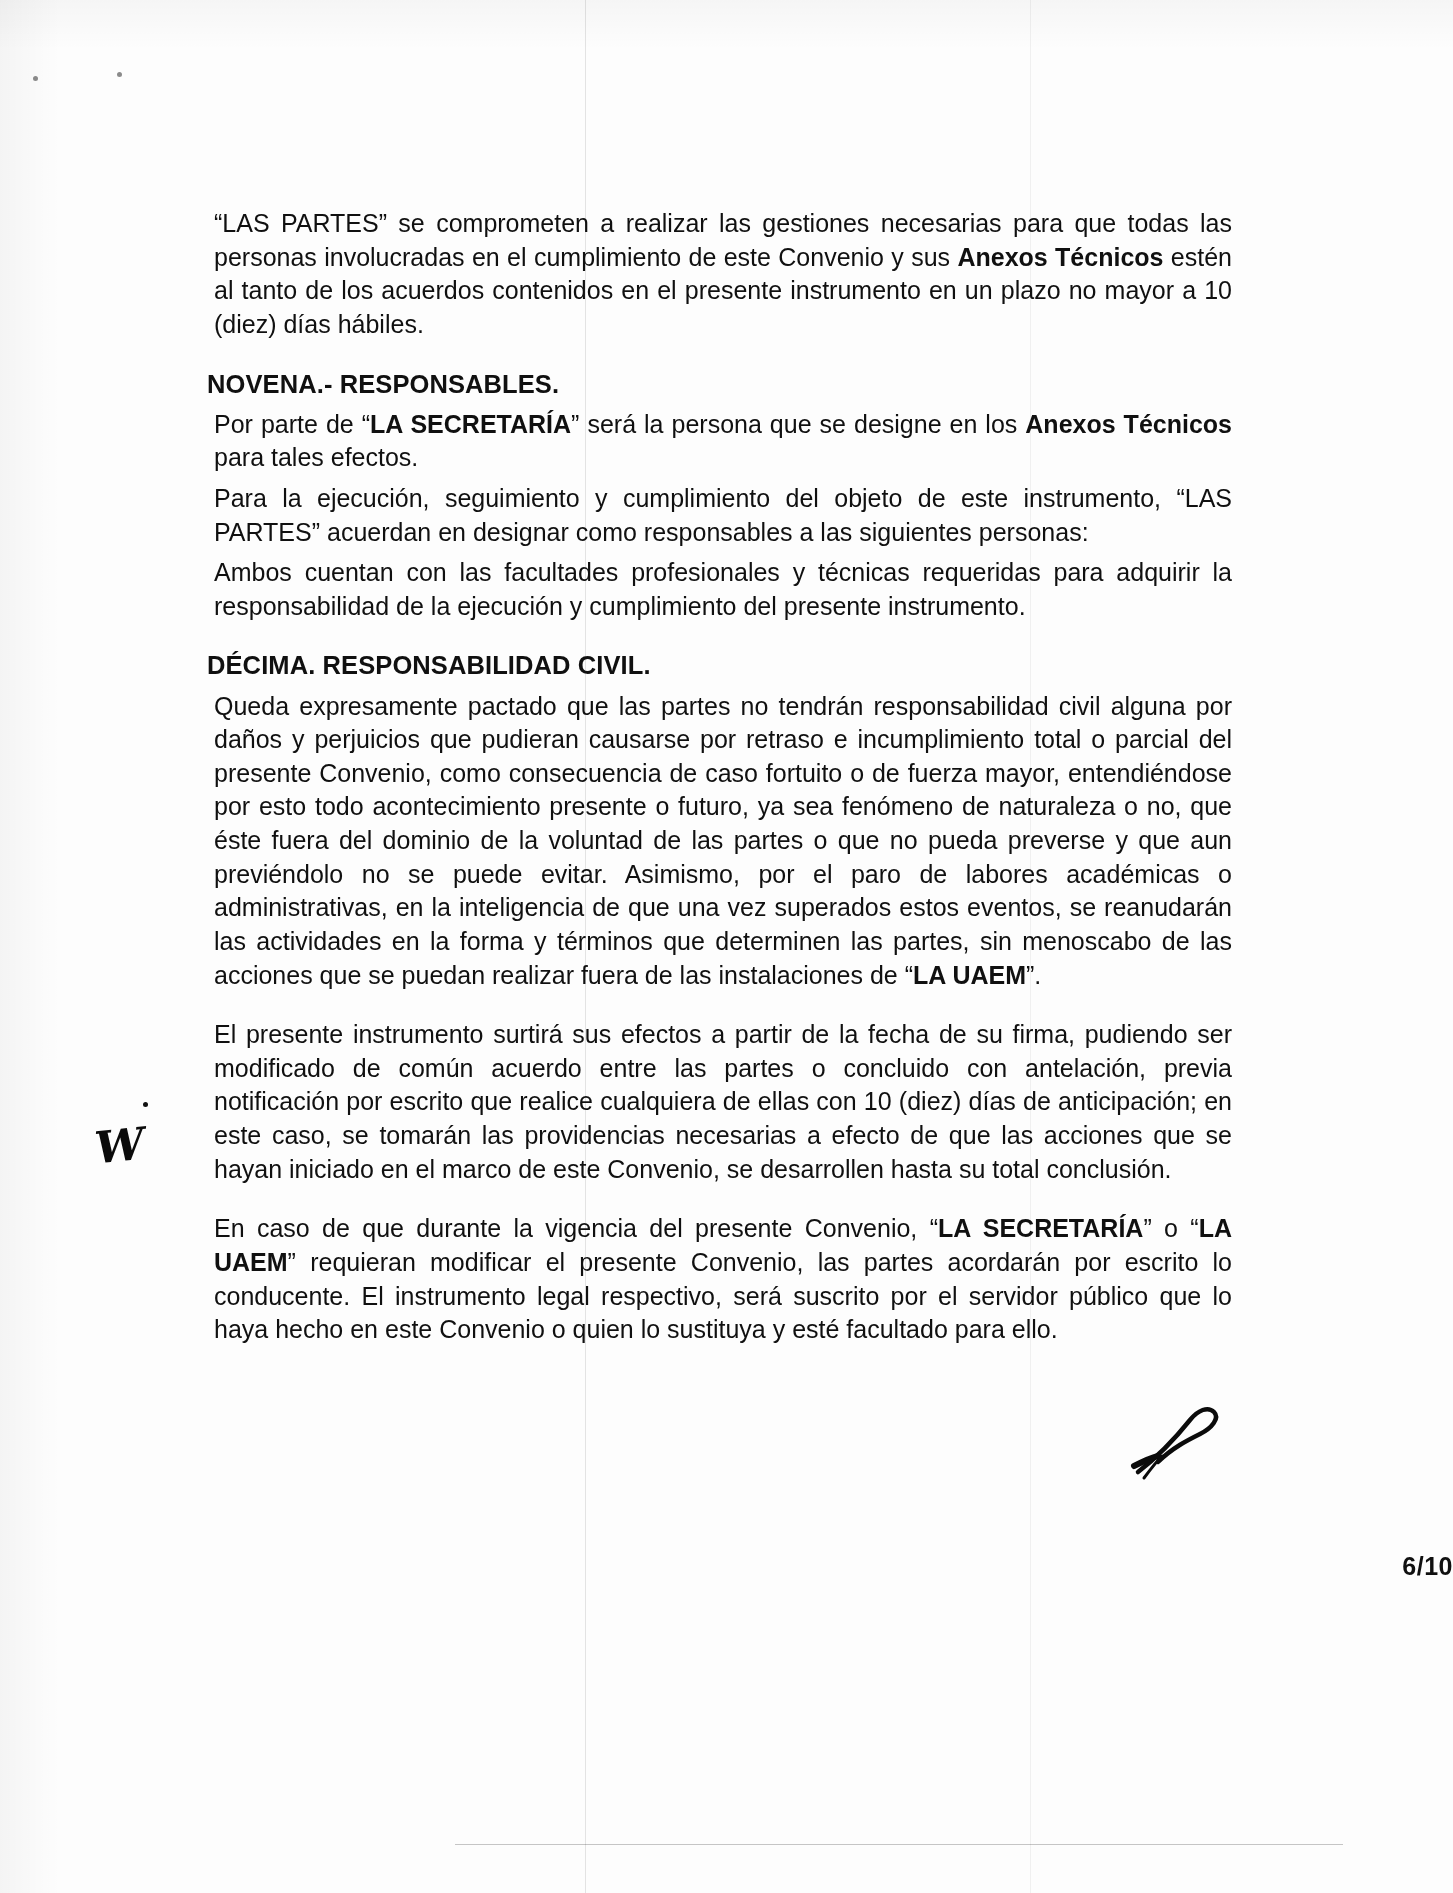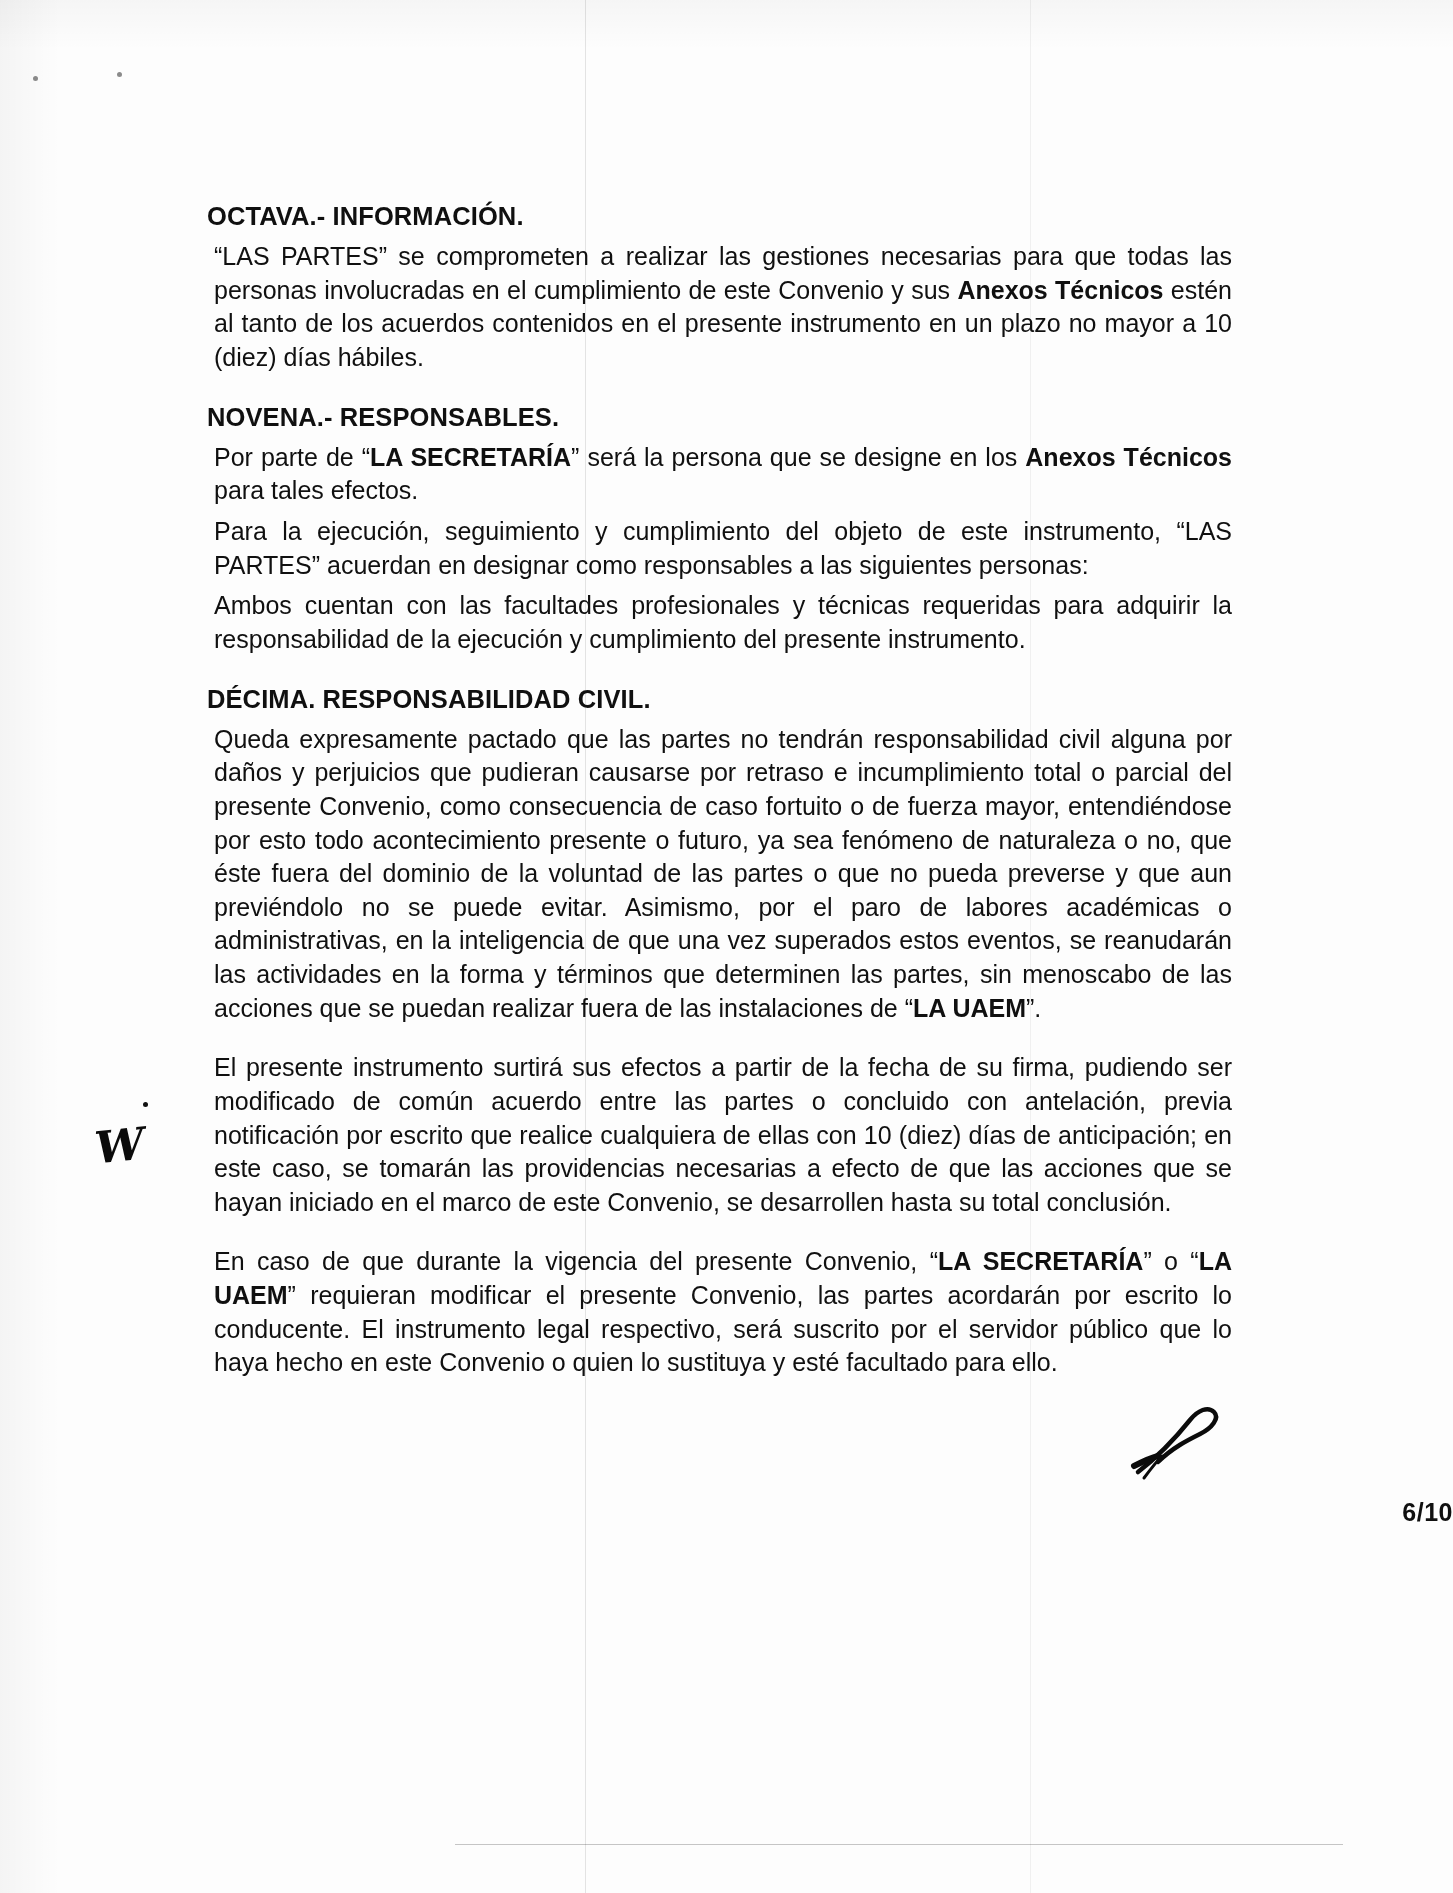--- a/index.html
+++ b/index.html
@@ -77,21 +77,21 @@
     text-justify: inter-word;
     hyphens: none;
   }
   p.body + p.body { margin-top: 0px; }
 
   b { font-weight: bold; }
 
   .page-number {
     position: absolute;
     right: 0;
-    top: 1498px;
+    top: 1552px;
     font-size: 25px;
     font-weight: bold;
     letter-spacing: 0.5px;
   }
 
   
   .initials {
     position: absolute;
     left: 95px;
     top: 1120px;
@@ -127,21 +127,20 @@
 <div class="scan"></div>
 <div class="fold-line fold-a"></div>
 <div class="fold-line fold-b"></div>
 <div class="edge-line"></div>
 
 <div class="speck" style="left:33px;top:76px;width:5px;height:5px;"></div>
 <div class="speck" style="left:117px;top:72px;width:5px;height:5px;"></div>
 
 <div class="content" id="doc-content">
     <div class="block">
-      <h2 class="heading">OCTAVA.- INFORMACIÓN.</h2>
       <p class="body">“LAS PARTES” se comprometen a realizar las gestiones necesarias para que todas las personas involucradas en el cumplimiento de este Convenio y sus <b>Anexos Técnicos</b> estén al tanto de los acuerdos contenidos en el presente instrumento en un plazo no mayor a 10 (diez) días hábiles.</p>
     </div>
     <div class="block">
       <h2 class="heading">NOVENA.- RESPONSABLES.</h2>
       <p class="body">Por parte de “<b>LA SECRETARÍA</b>” será la persona que se designe en los <b>Anexos Técnicos</b> para tales efectos.</p>
       <p class="body">Para la ejecución, seguimiento y cumplimiento del objeto de este instrumento, “LAS PARTES” acuerdan en designar como responsables a las siguientes personas:</p>
       <p class="body">Ambos cuentan con las facultades profesionales y técnicas requeridas para adquirir la responsabilidad de la ejecución y cumplimiento del presente instrumento.</p>
     </div>
     <div class="block">
       <h2 class="heading">DÉCIMA. RESPONSABILIDAD CIVIL.</h2>

